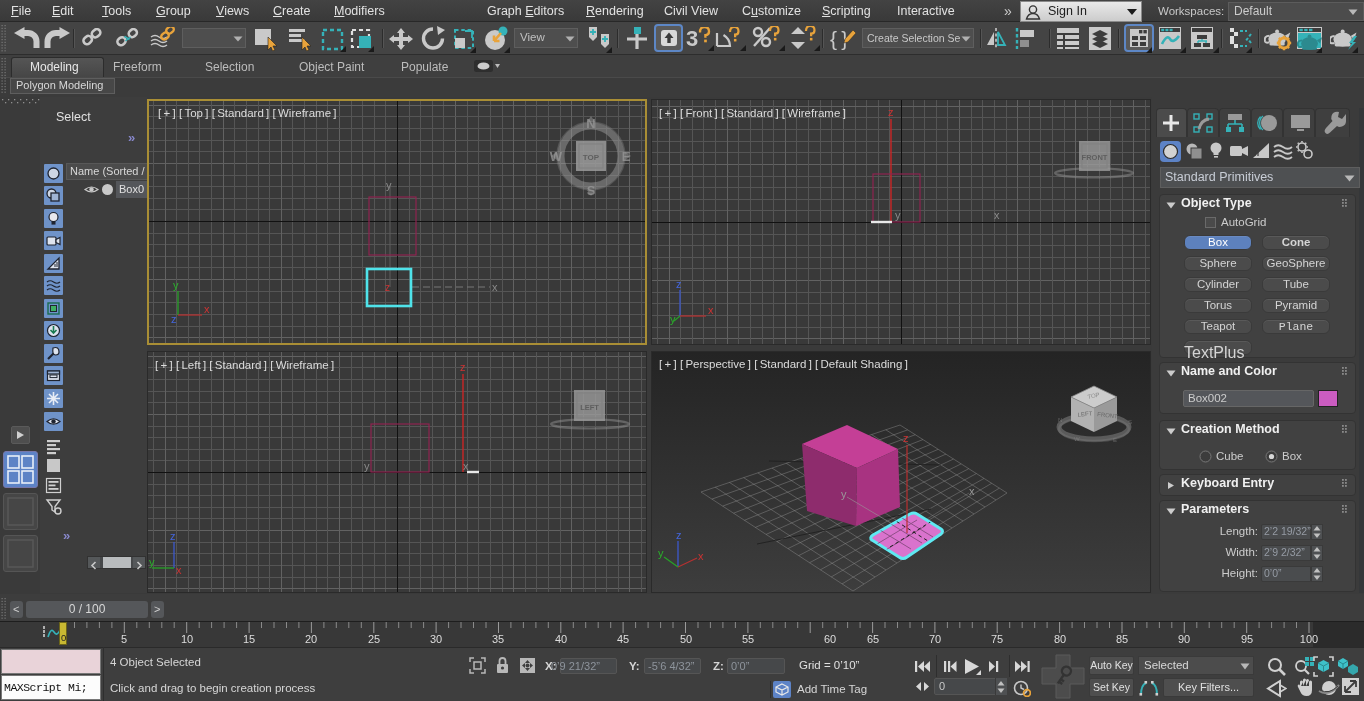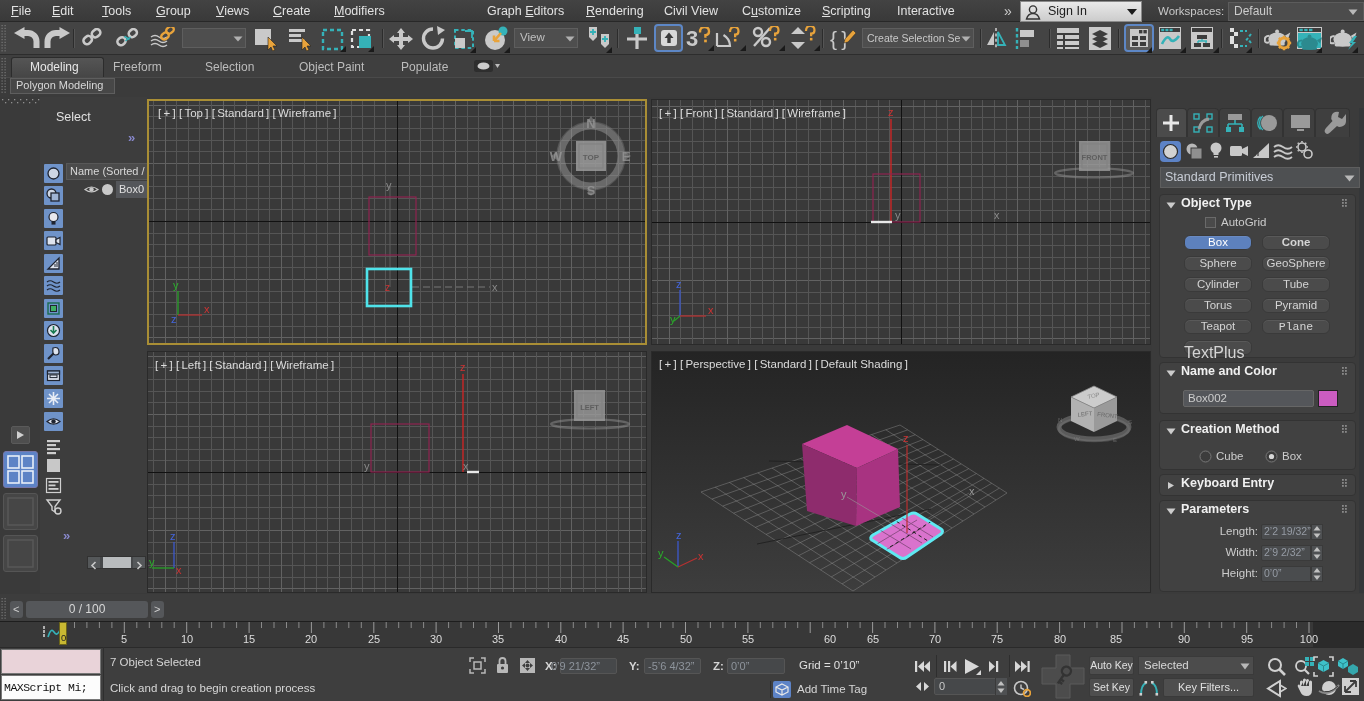--- a/index.html
+++ b/index.html
@@ -1392,32 +1392,32 @@
 <div class="txt" style="left:486px;top:633px;width:24px;text-align:center;font-size:11px;color:#dddddd;">35</div>
 <div class="txt" style="left:549px;top:633px;width:24px;text-align:center;font-size:11px;color:#dddddd;">40</div>
 <div class="txt" style="left:611px;top:633px;width:24px;text-align:center;font-size:11px;color:#dddddd;">45</div>
 <div class="txt" style="left:674px;top:633px;width:24px;text-align:center;font-size:11px;color:#dddddd;">50</div>
 <div class="txt" style="left:736px;top:633px;width:24px;text-align:center;font-size:11px;color:#dddddd;">55</div>
 <div class="txt" style="left:798px;top:633px;width:24px;text-align:center;font-size:11px;color:#dddddd;margin-left:20px;">60</div>
 <div class="txt" style="left:861px;top:633px;width:24px;text-align:center;font-size:11px;color:#dddddd;">65</div>
 <div class="txt" style="left:923px;top:633px;width:24px;text-align:center;font-size:11px;color:#dddddd;">70</div>
 <div class="txt" style="left:985px;top:633px;width:24px;text-align:center;font-size:11px;color:#dddddd;">75</div>
 <div class="txt" style="left:1048px;top:633px;width:24px;text-align:center;font-size:11px;color:#dddddd;">80</div>
-<div class="txt" style="left:1110px;top:633px;width:24px;font-size:11px;color:#dddddd;">85</div>
+<div class="txt" style="left:1110px;top:633px;width:24px;text-align:center;font-size:11px;color:#dddddd;">85</div>
 <div class="txt" style="left:1172px;top:633px;width:24px;text-align:center;font-size:11px;color:#dddddd;">90</div>
 <div class="txt" style="left:1235px;top:633px;width:24px;text-align:center;font-size:11px;color:#dddddd;">95</div>
 <div class="txt" style="left:1297px;top:633px;width:24px;text-align:center;font-size:11px;color:#dddddd;">100</div>
 <div class="abs" style="left:59px;top:622px;width:8px;height:23px;background:#c8b832;border:1px solid #6b641a;"></div>
 <div class="txt" style="left:61px;top:632px;font-size:9.5px;color:#222222;">0</div>
 <div class="abs" style="left:0;top:647px;width:1364px;height:54px;background:#3e3e3e;border-top:1px solid #2a2a2a;"></div>
 <div class="abs" style="left:1px;top:649px;width:100px;height:25px;background:#e9d3d9;border:1px solid #777;"></div>
 <div class="abs" style="left:1px;top:675px;width:100px;height:25px;background:#fcfcfc;border:1px solid #777;"></div>
 <div class="txt" style="left:4px;top:681px;font-size:11.5px;color:#111111;font-family:'Liberation Mono',monospace;letter-spacing:-0.5px;">MAXScript Mi;</div>
 <div class="abs" style="left:103px;top:647px;width:1px;height:54px;background:#2e2e2e;"></div>
-<div class="txt" style="left:110px;top:656px;font-size:11.5px;color:#d6d6d6;">7 Object Selected</div>
+<div class="txt" style="left:110px;top:656px;font-size:11.5px;color:#d6d6d6;">4 Object Selected</div>
 <div class="txt" style="left:110px;top:682px;font-size:11.5px;color:#d6d6d6;">Click and drag to begin creation process</div>
 <svg class="abs" style="left:469px;top:657px;" width="17" height="17" viewBox="0 0 17 17">
       <g fill="none" stroke="#b8b8b8" stroke-width="1.5">
         <path d="M1 5 V1 H5 M12 1 H16 V5 M16 12 V16 H12 M5 16 H1 V12"></path>
         <rect x="5" y="5" width="7" height="7"></rect>
       </g>
     </svg>
 <svg class="abs" style="left:495px;top:656px;" width="15" height="19" viewBox="0 0 15 19">
       <rect x="2" y="8" width="11" height="9" rx="1" fill="#b8b8b8"></rect>
       <path d="M4.5 8 V5 Q4.5 2 7.5 2 Q10.5 2 10.5 5 V8" fill="none" stroke="#b8b8b8" stroke-width="1.8"></path>

